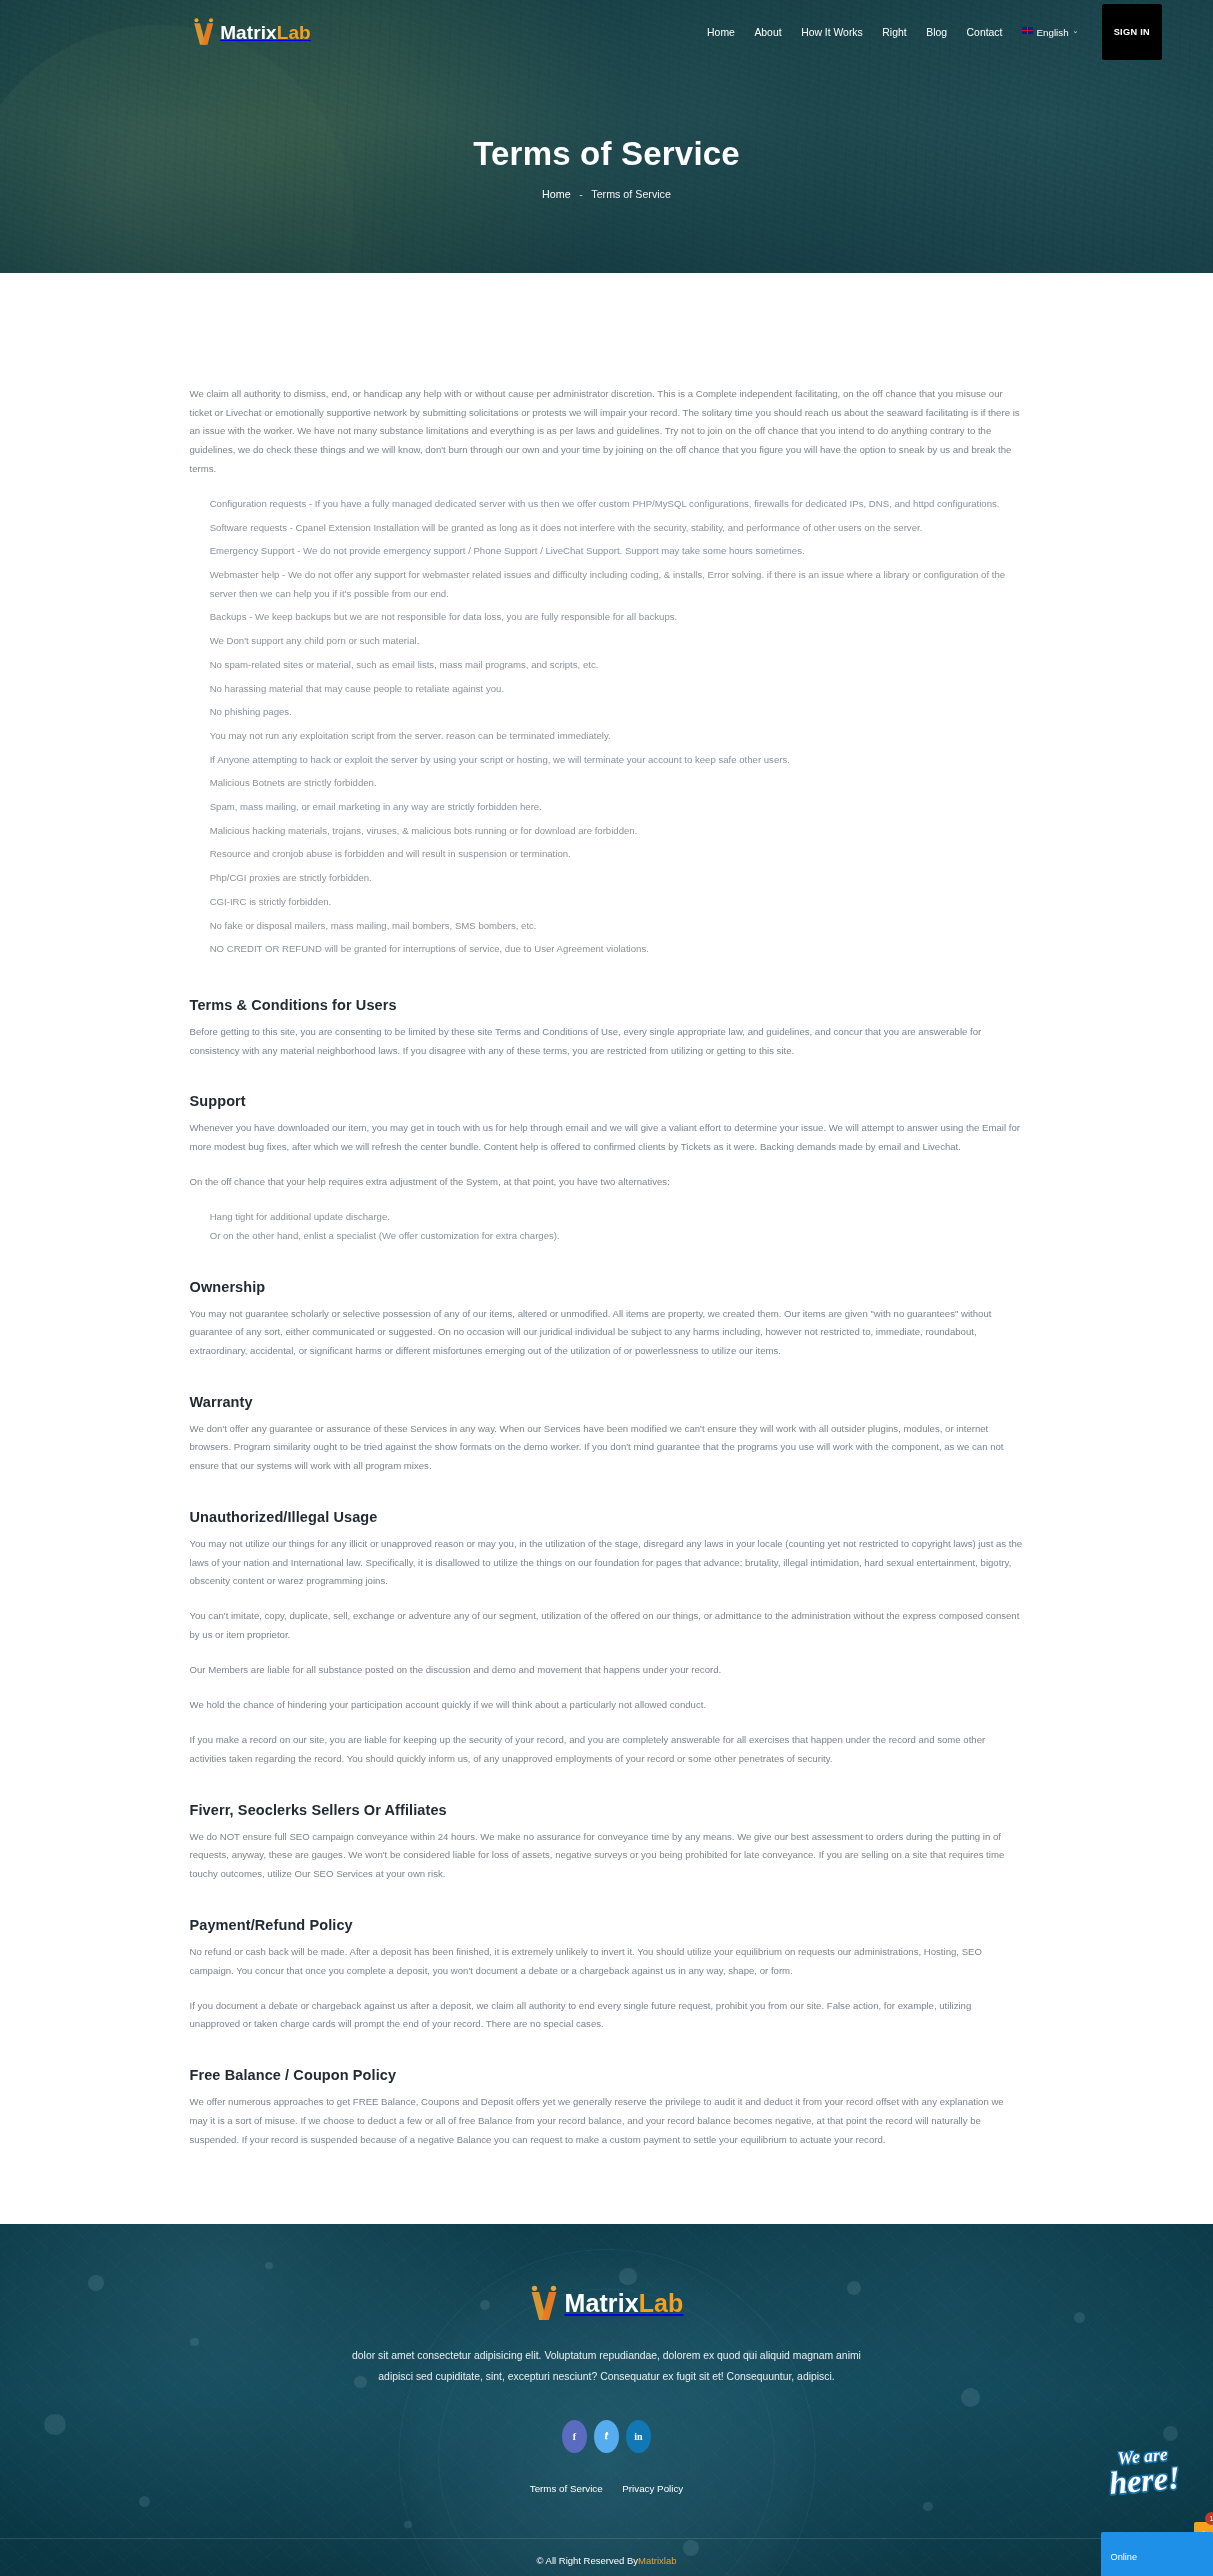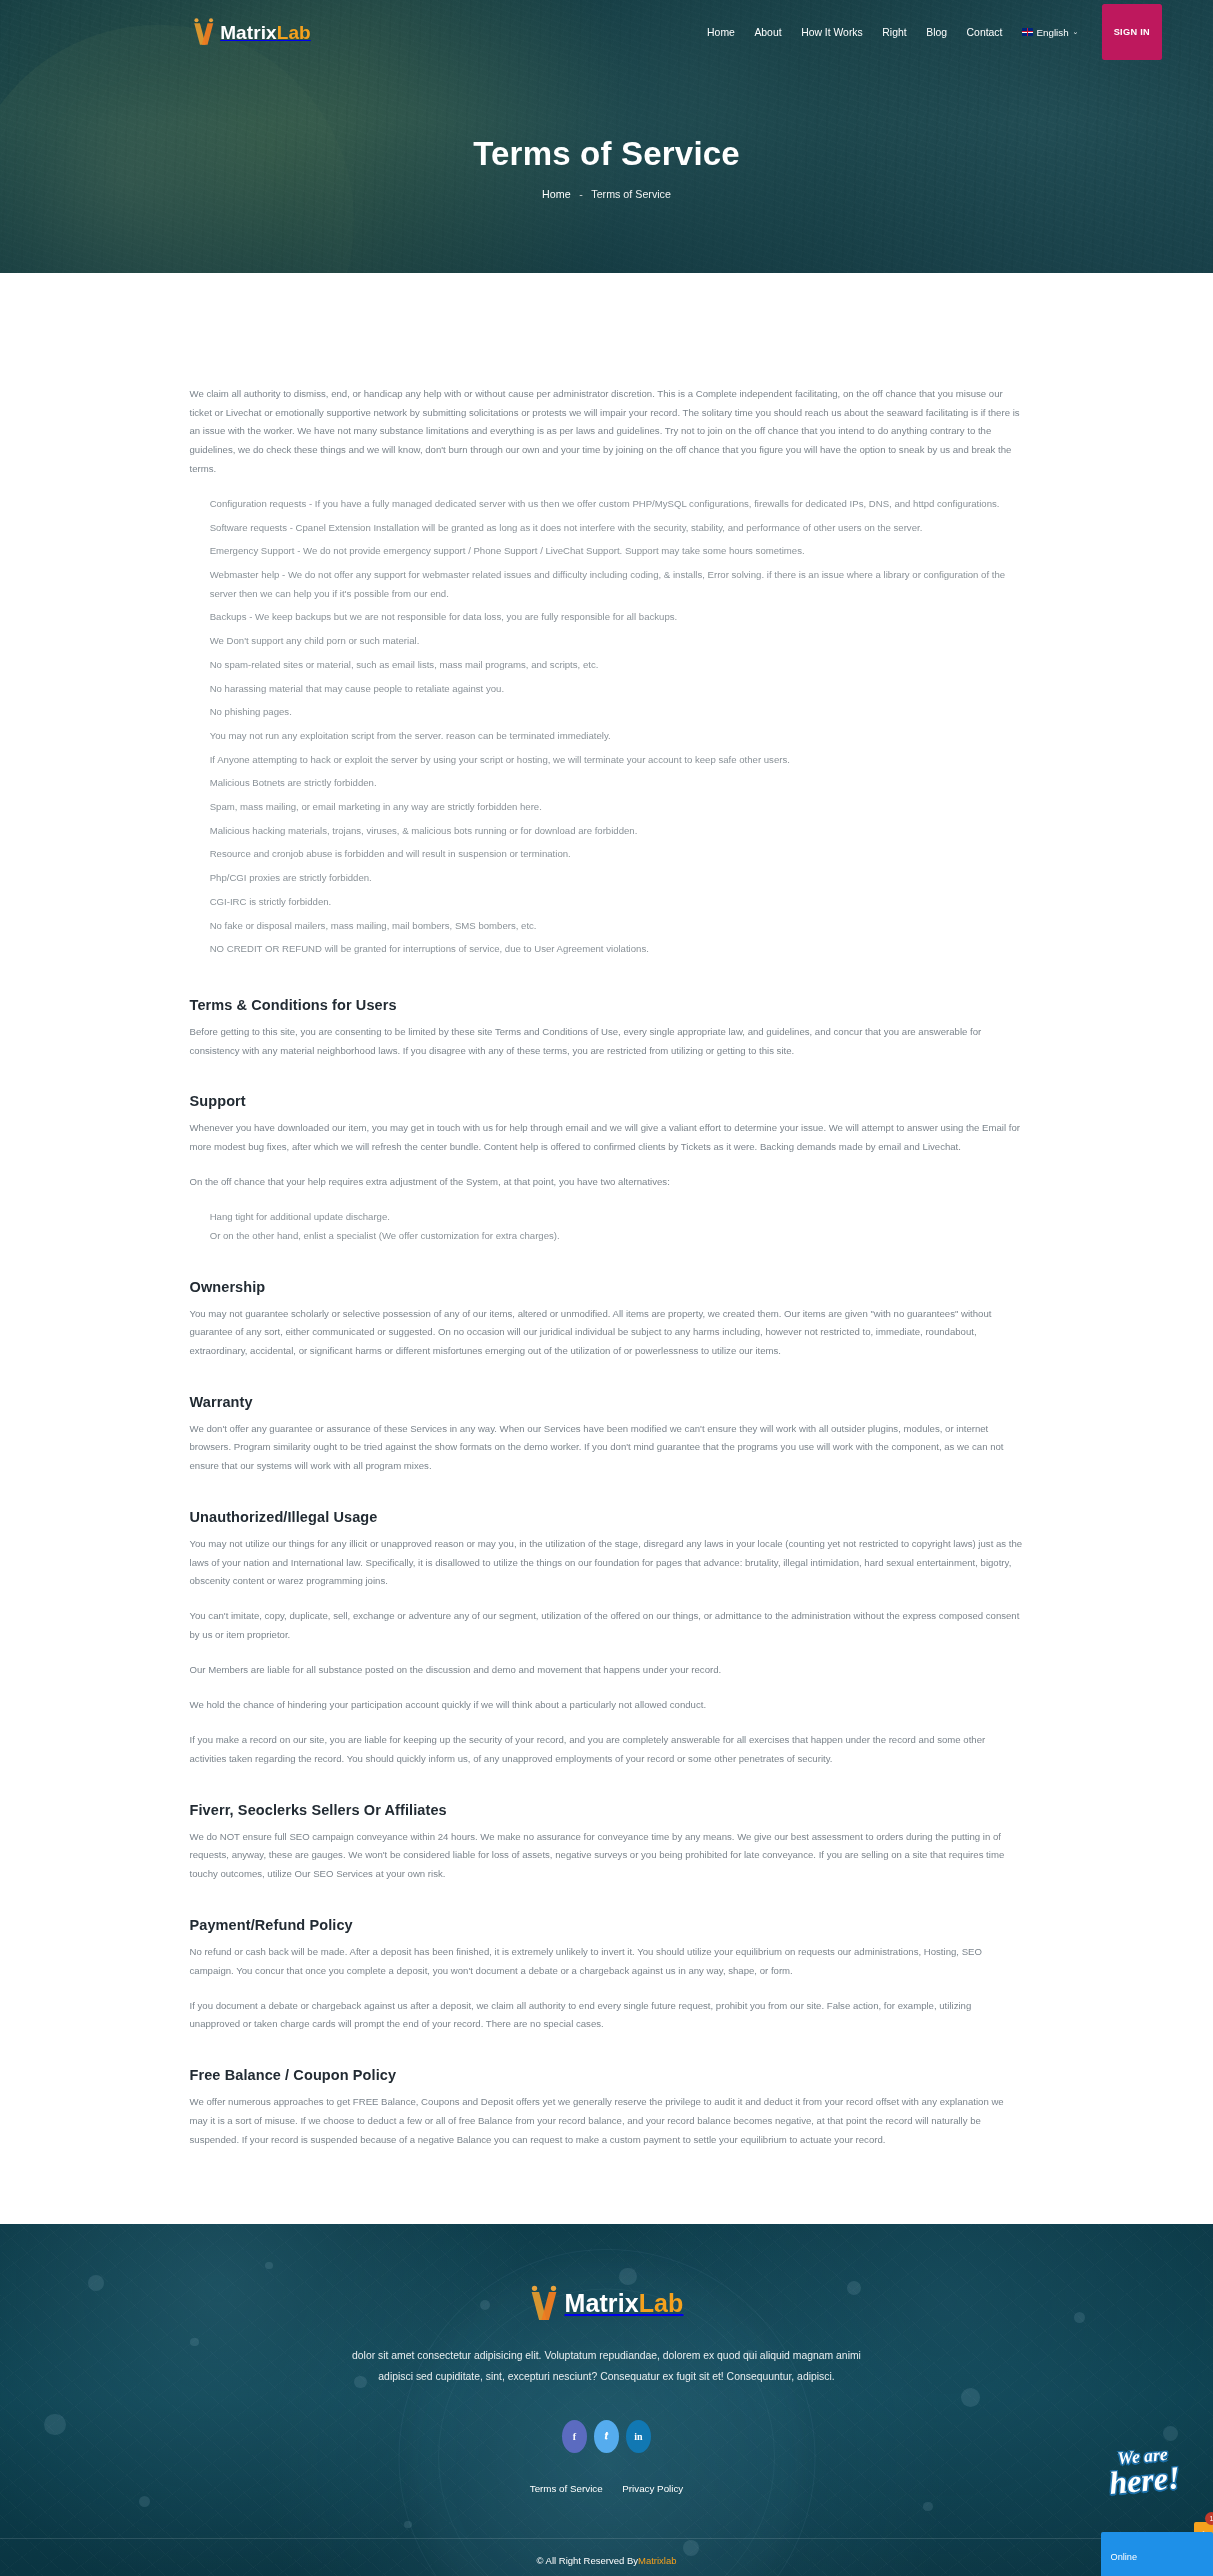--- a/index.html
+++ b/index.html
@@ -81,42 +81,42 @@
     gap:19.6px;
   }
   .nav-links a {
     color:#ffffff;
     text-decoration:none;
     font-size:10.4px;
     font-weight:400;
     white-space:nowrap;
   }
   .lang {
-    display:flex; align-items:center; gap:3.8px;
+    display:flex; gap:3.8px;
     color:#ffffff; font-size:9.8px; cursor:pointer;
   }
   .flag {
     width:10.7px; height:7.6px; display:inline-block; position:relative;
     background:#00247d; border-radius:0.6px; overflow:hidden; flex:0 0 auto;
   }
   .flag:before{
     content:""; position:absolute; inset:0;
     background:
       linear-gradient(to bottom, transparent calc(50% - 0.9px), #fff calc(50% - 0.9px), #fff calc(50% + 0.9px), transparent calc(50% + 0.9px)),
       linear-gradient(to right, transparent calc(50% - 0.9px), #fff calc(50% - 0.9px), #fff calc(50% + 0.9px), transparent calc(50% + 0.9px));
   }
   .flag:after{
     content:""; position:absolute; inset:0;
     background:
       linear-gradient(to bottom, transparent calc(50% - 0.5px), #cf142b calc(50% - 0.5px), #cf142b calc(50% + 0.5px), transparent calc(50% + 0.5px)),
       linear-gradient(to right, transparent calc(50% - 0.5px), #cf142b calc(50% - 0.5px), #cf142b calc(50% + 0.5px), transparent calc(50% + 0.5px));
   }
   .caret { font-size:7px; opacity:.9; }
   .signin {
-    background:#be185d;
+    background:#000000;
     color:#ffffff;
     font-size:9.2px;
     font-weight:700;
     letter-spacing:0.3px;
     padding:23px 12px;
     border:none;
     border-radius:2.5px;
     cursor:pointer;
     margin-left:3.8px;
     font-family:"Liberation Sans", sans-serif;

